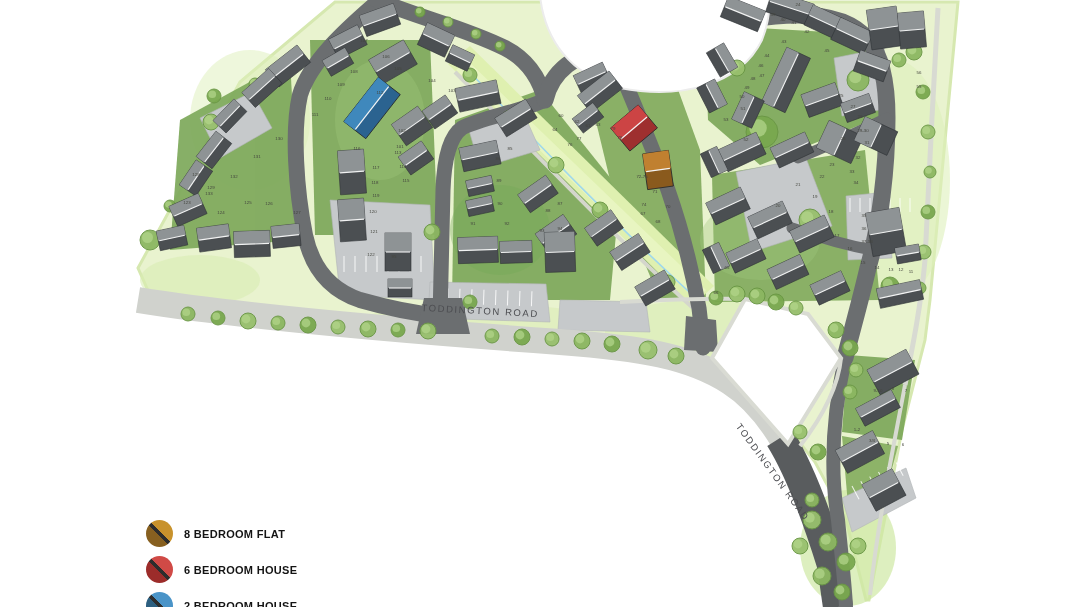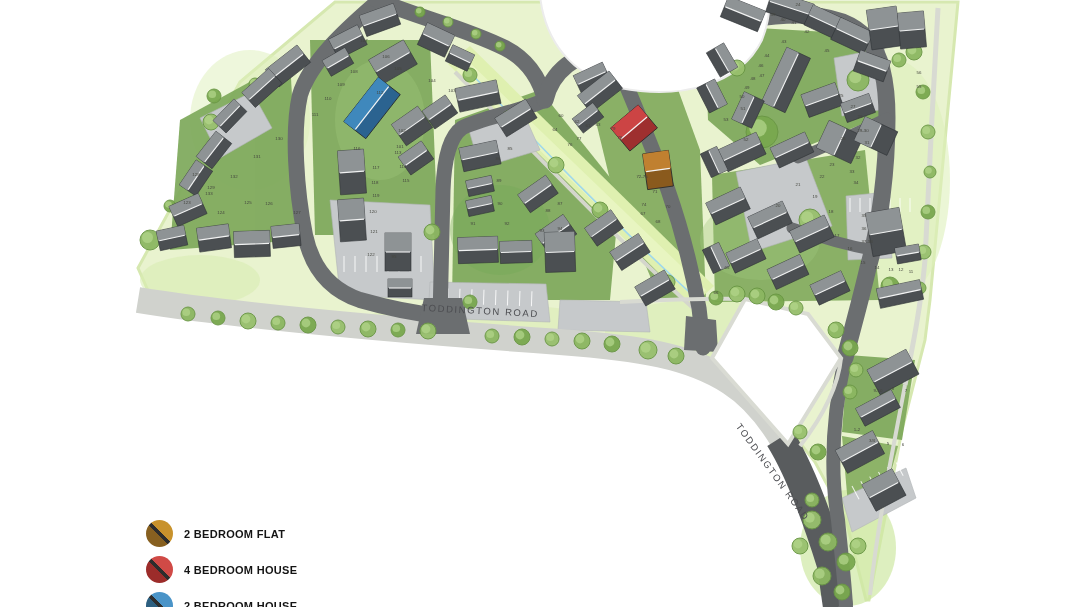--- a/index.html
+++ b/index.html
@@ -885,23 +885,23 @@
     </g>
   <g id="layer-roadlabels">
       <text x="480" y="314" font-size="9.5" fill="#4c4d51" letter-spacing="1.6" text-anchor="middle" transform="rotate(3 480 314)">TODDINGTON ROAD</text>
       <text x="770" y="474" font-size="9.5" fill="#4c4d51" letter-spacing="1.6" text-anchor="middle" transform="rotate(54 770 474)">TODDINGTON ROAD</text>
     </g>
 </svg>
 
 <div class="legend">
   <div class="legend-item" style="top:520px">
     <span class="legend-swatch" id="sw0" style="background: linear-gradient(225deg, rgb(200, 146, 44) 0px, rgb(200, 146, 44) 45%, rgb(45, 45, 45) 45%, rgb(45, 45, 45) 55%, rgb(135, 96, 32) 55%, rgb(135, 96, 32) 100%);"></span>
-    <span class="legend-label">2 BEDROOM FLAT</span>
+    <span class="legend-label">8 BEDROOM FLAT</span>
   </div>
   <div class="legend-item" style="top:556px">
     <span class="legend-swatch" id="sw1" style="background: linear-gradient(225deg, rgb(208, 74, 70) 0px, rgb(208, 74, 70) 45%, rgb(45, 45, 45) 45%, rgb(45, 45, 45) 55%, rgb(156, 44, 42) 55%, rgb(156, 44, 42) 100%);"></span>
-    <span class="legend-label">4 BEDROOM HOUSE</span>
+    <span class="legend-label">6 BEDROOM HOUSE</span>
   </div>
   <div class="legend-item" style="top:592px">
     <span class="legend-swatch" id="sw2" style="background: linear-gradient(225deg, rgb(74, 148, 200) 0px, rgb(74, 148, 200) 45%, rgb(45, 45, 45) 45%, rgb(45, 45, 45) 55%, rgb(45, 95, 128) 55%, rgb(45, 95, 128) 100%);"></span>
     <span class="legend-label">2 BEDROOM HOUSE</span>
   </div>
 </div>
 
 </body></html>

